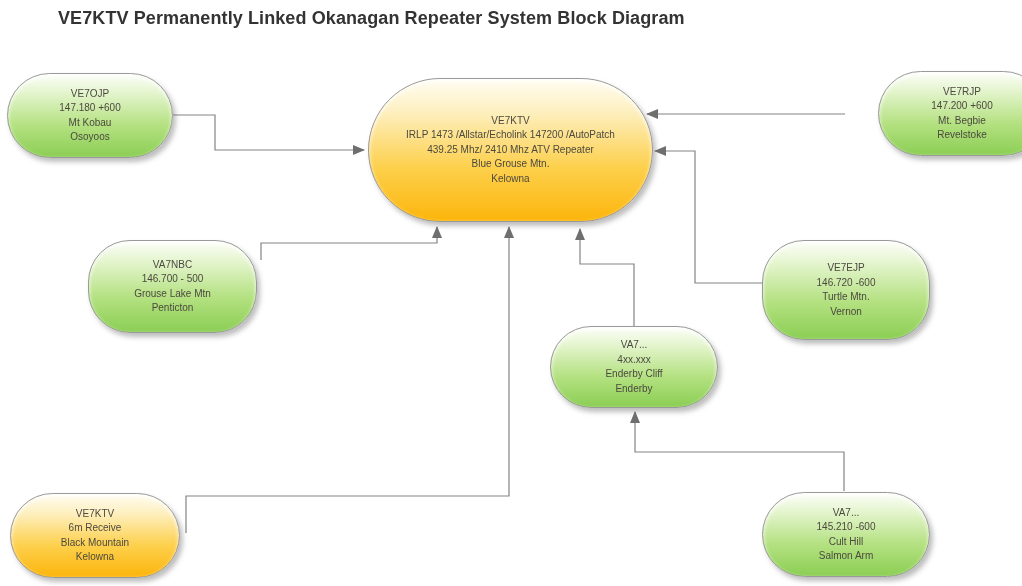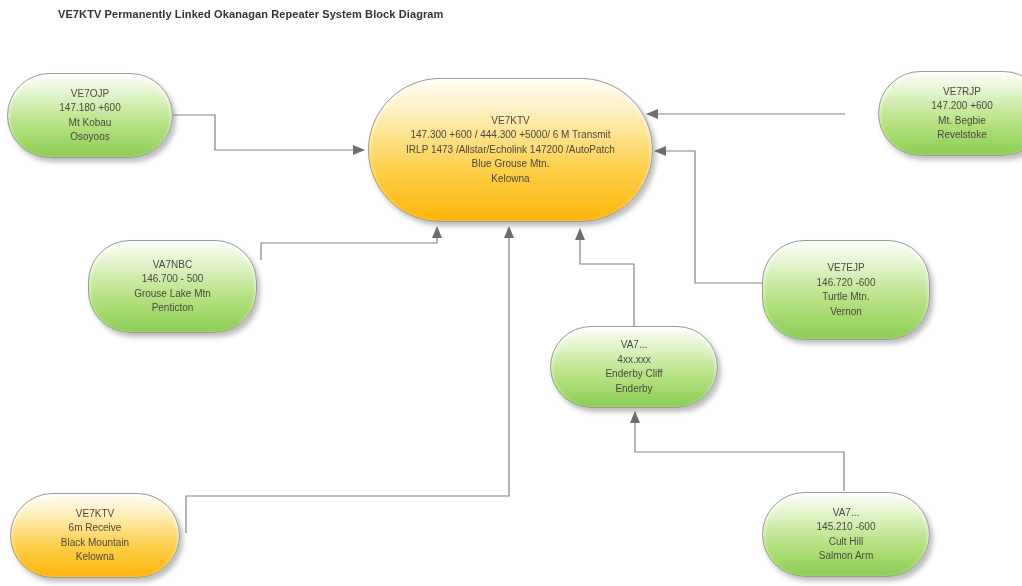--- a/index.html
+++ b/index.html
@@ -2,21 +2,21 @@
 <html style="--green-top: #fdfefa; --green-bottom: #8bce54; --orange-top: #fffdf2; --orange-bottom: #fcb50b; --line: #848484; --arrow: #6f6f6f; --text: #4c4940;"><head>
 <meta charset="utf-8">
 <style>
   html,body{margin:0;padding:0;background:#ffffff;}
   #stage{
     position:relative;width:1022px;height:586px;background:#ffffff;overflow:hidden;
     font-family:"Liberation Sans",sans-serif;
   }
   #title{
     position:absolute;left:58px;top:8px;
-    font-size:11px;font-weight:bold;color:#333333;letter-spacing:0.1px;
+    font-size:18px;font-weight:bold;color:#333333;letter-spacing:0.1px;
   }
   #wires{position:absolute;left:0;top:0;width:1022px;height:586px;}
   #wires polyline{fill:none;stroke:var(--line,#848484);stroke-width:1.2;}
   .node{
     position:absolute;box-sizing:border-box;
     border:1px solid #9a9a9a;
     display:flex;flex-direction:column;justify-content:center;align-items:center;
     text-align:center;
     font-size:10px;line-height:14.5px;font-weight:normal;color:var(--text,#4c4940);
     box-shadow:3px 4px 5px rgba(110,110,110,0.45), inset 0 2px 4px rgba(255,255,255,0.9);
@@ -64,22 +64,22 @@
 
   <div class="node green" id="node-ve7ojp">
     <div class="ln">VE7OJP</div>
     <div class="ln">147.180 +600</div>
     <div class="ln">Mt Kobau</div>
     <div class="ln">Osoyoos</div>
   </div>
 
   <div class="node orange" id="node-ve7ktv-main">
     <div class="ln">VE7KTV</div>
-    <div class="ln">147.300 +600 / 444.300 +5000/ 6 M Transmit</div>
     <div class="ln">IRLP 1473 /Allstar/Echolink 147200 /AutoPatch</div>
+    <div class="ln">439.25 Mhz/ 2410 Mhz ATV Repeater</div>
     <div class="ln">Blue Grouse Mtn.</div>
     <div class="ln">Kelowna</div>
   </div>
 
   <div class="node green" id="node-ve7rjp">
     <div class="ln">VE7RJP</div>
     <div class="ln">147.200 +600</div>
     <div class="ln">Mt. Begbie</div>
     <div class="ln">Revelstoke</div>
   </div>

